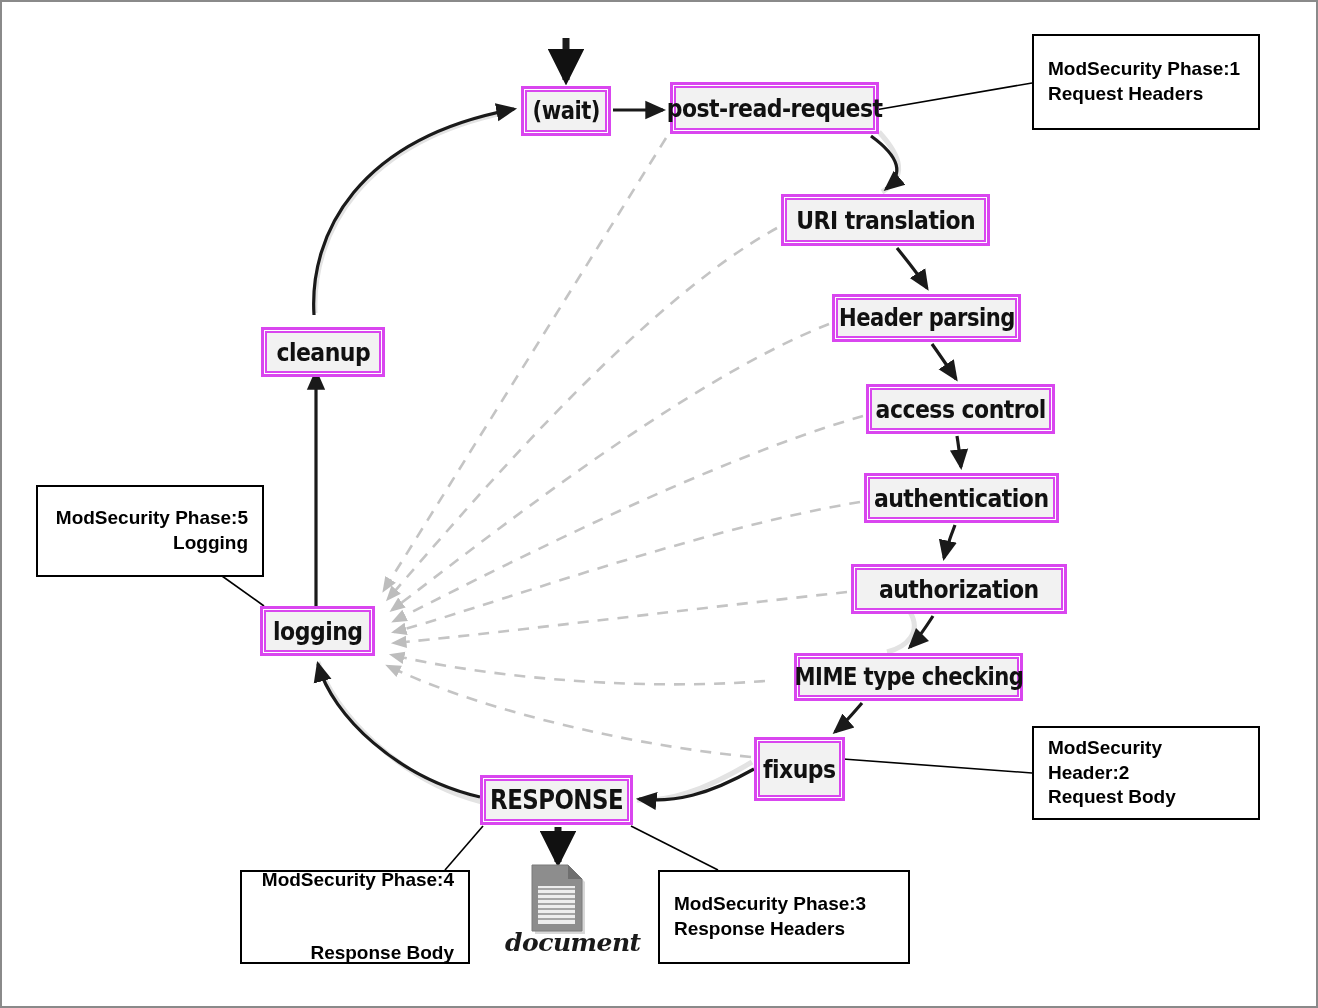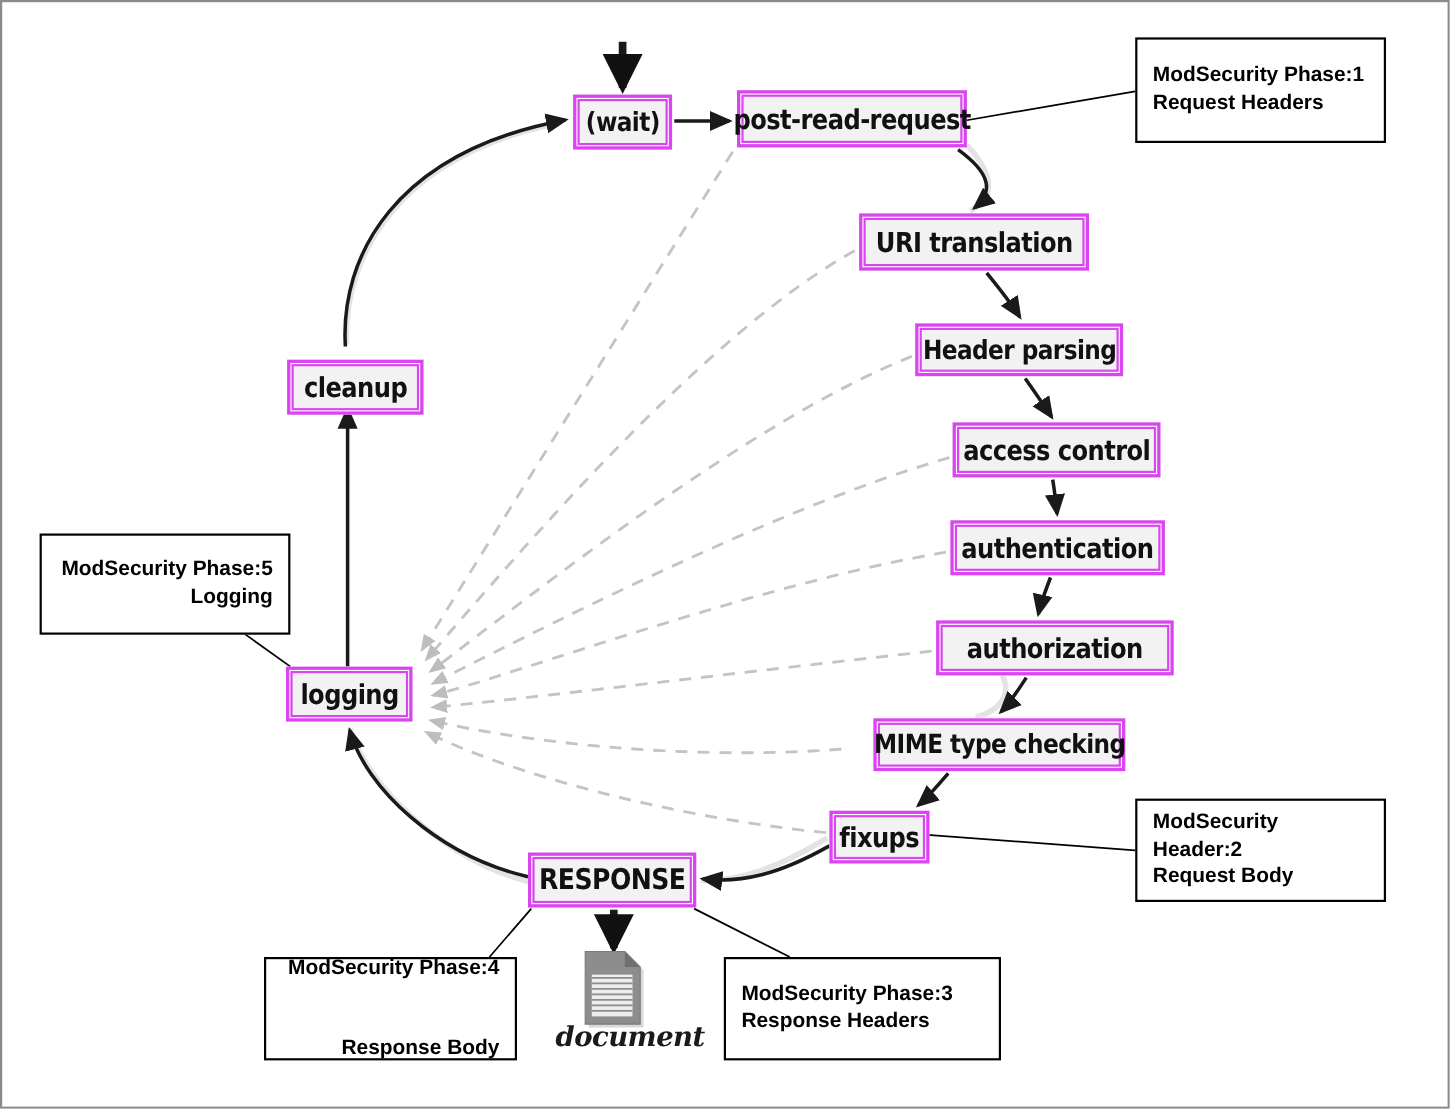--- a/index.html
+++ b/index.html
@@ -160,21 +160,21 @@
   </div>
 
   <div class="node" style="left:849px;top:562px;width:216px;height:50px;font-size:25px;">
     <span>authorization</span>
   </div>
 
   <div class="node" style="left:767px;top:651px;width:229px;height:48px;font-size:24px;margin-left:25px;">
     <span>MIME type checking</span>
   </div>
 
-  <div class="node" style="left:752px;top:735px;width:91px;height:48px;font-size:25px;">
+  <div class="node" style="left:752px;top:735px;width:91px;height:64px;font-size:25px;">
     <span>fixups</span>
   </div>
 
   <div class="node" style="left:478px;top:773px;width:153px;height:50px;font-size:26px;">
     <span>RESPONSE</span>
   </div>
 
   <div class="node" style="left:258px;top:604px;width:115px;height:50px;font-size:25px;">
     <span>logging</span>
   </div>

